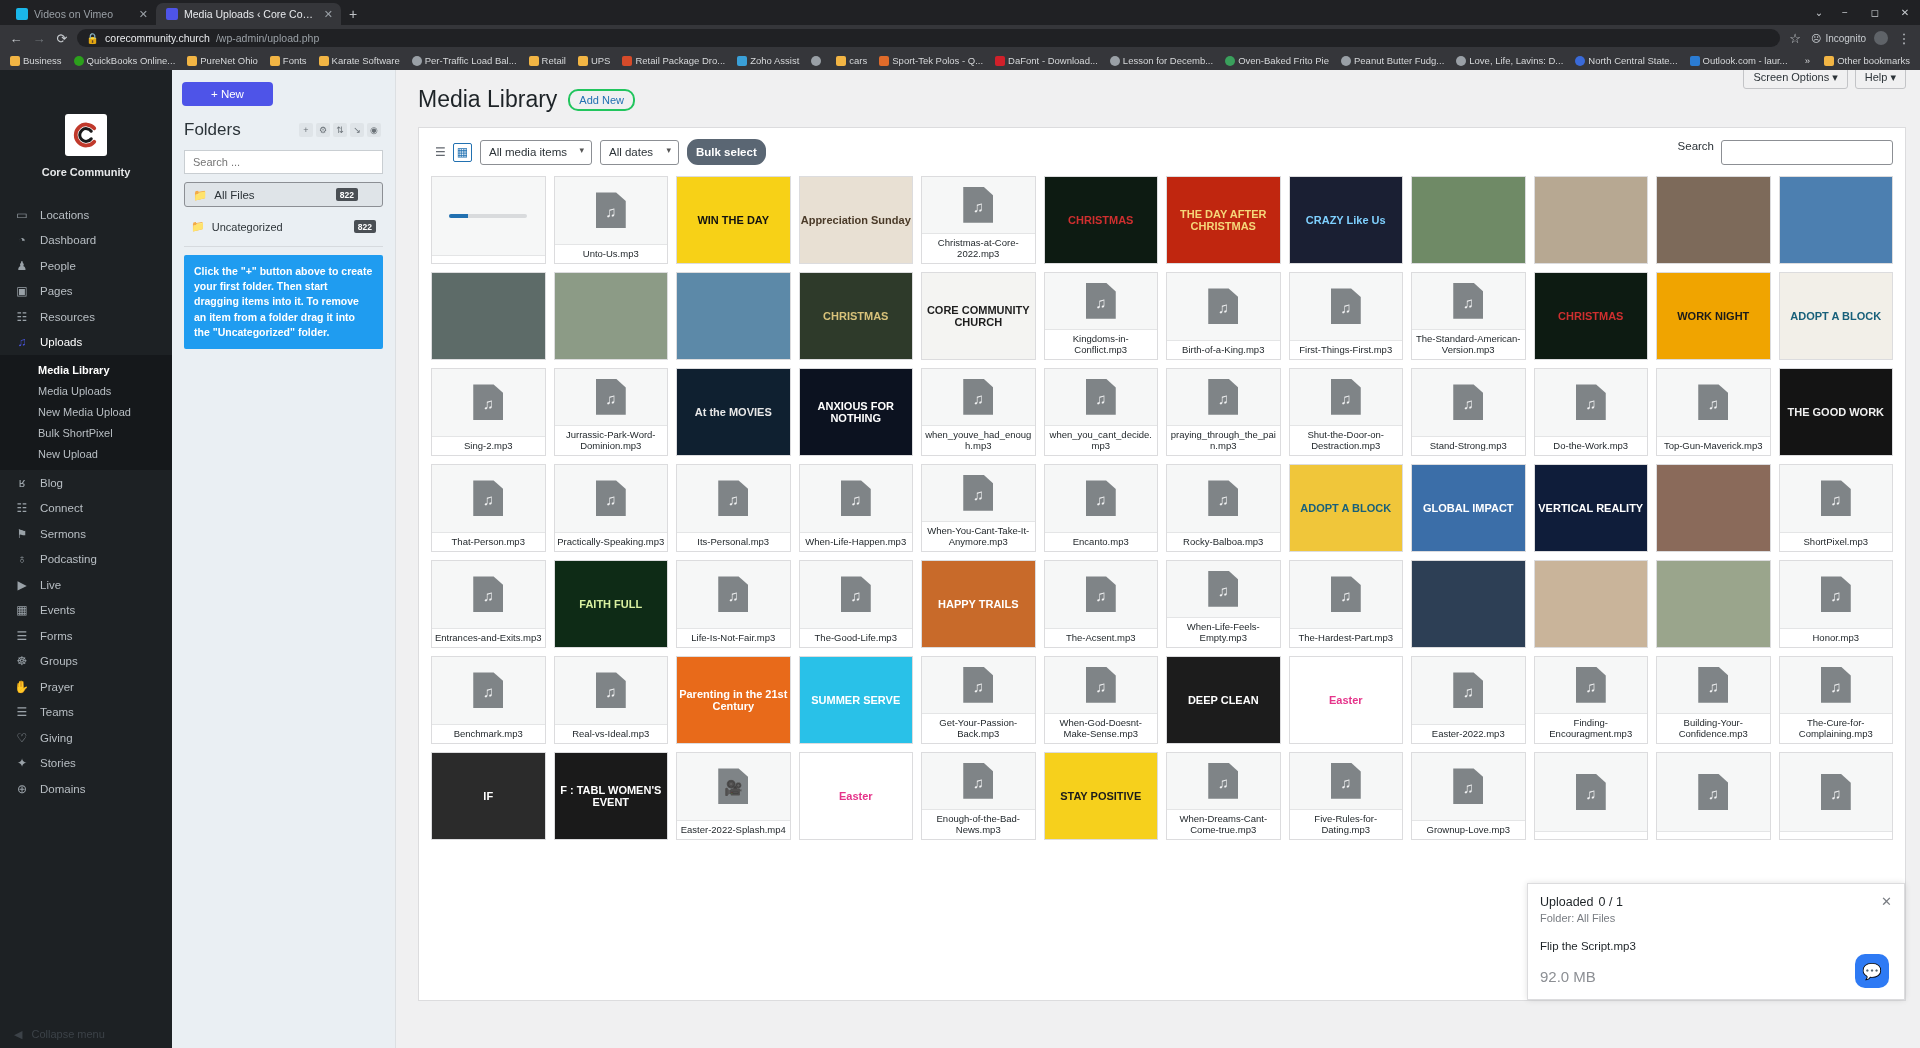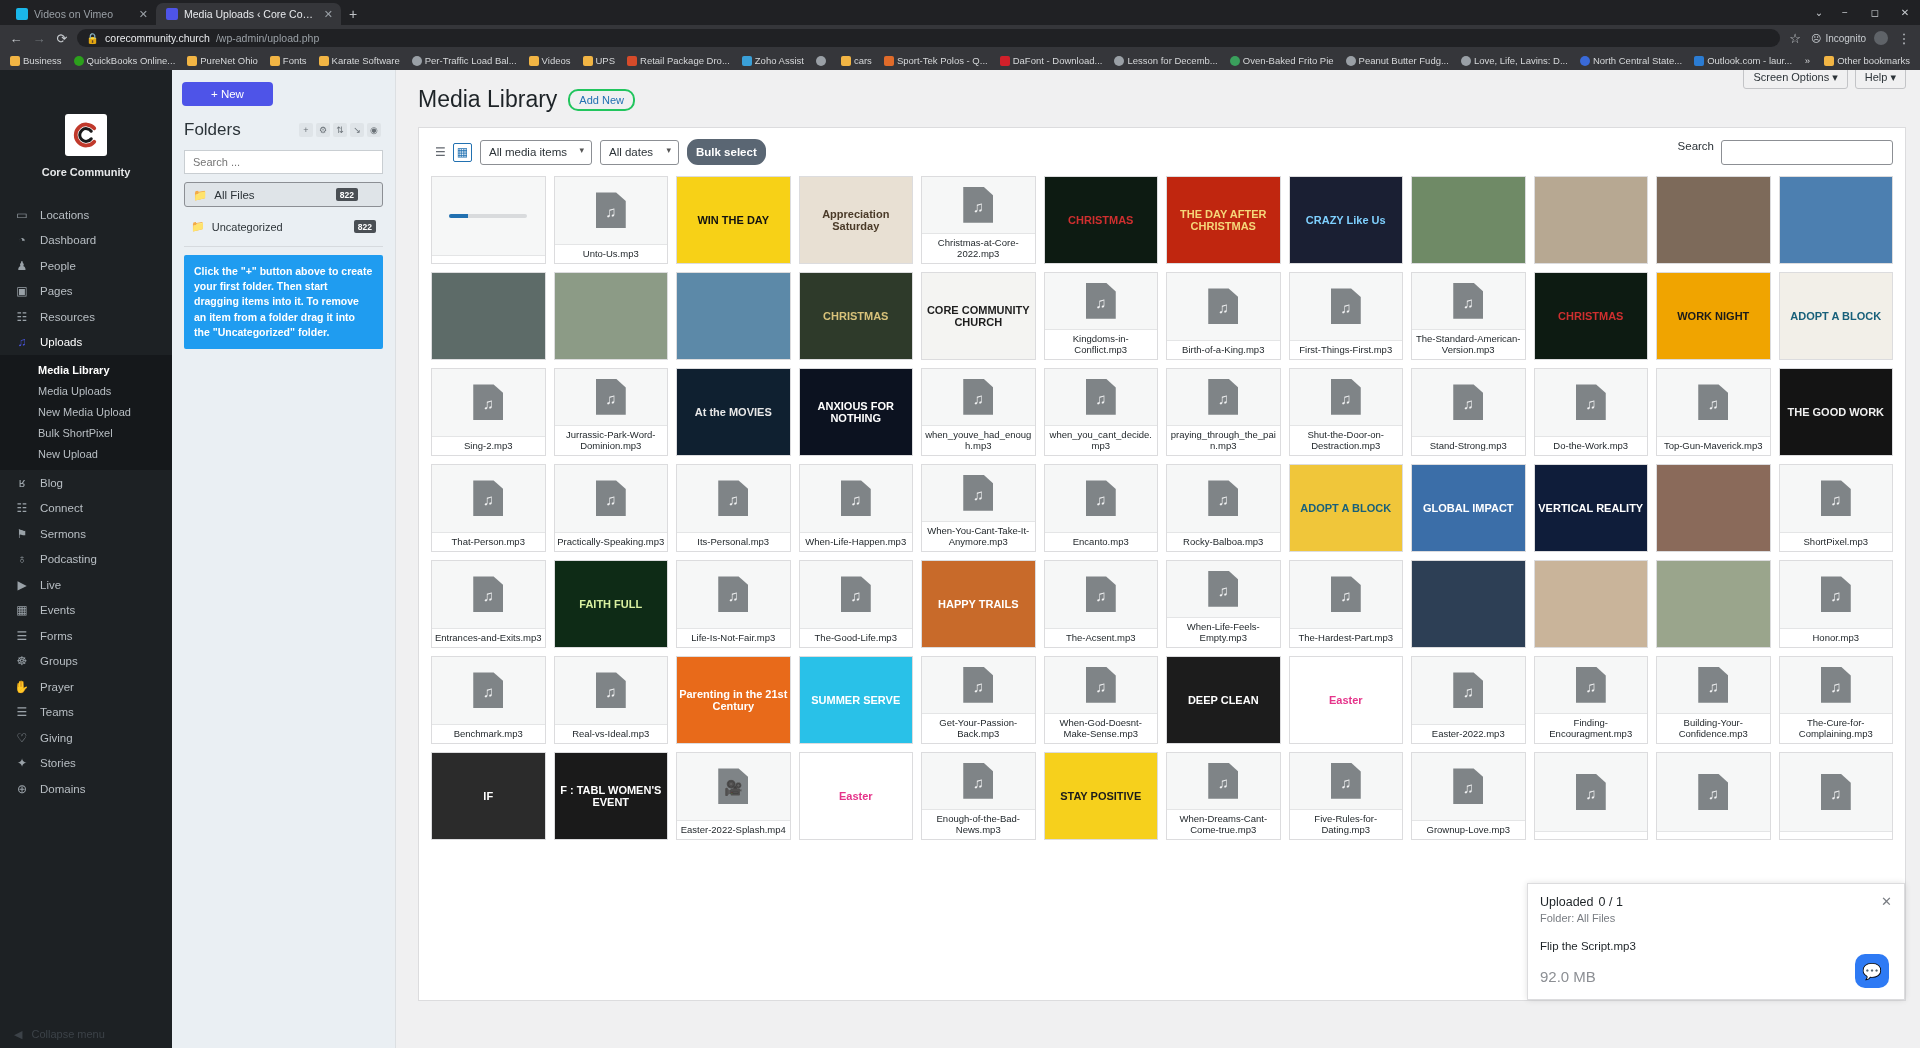--- a/index.html
+++ b/index.html
@@ -209,21 +209,21 @@
     <div class="bm">
         <span class="bmico" style="background:#f2b544"></span>
         <span>Karate Software</span>
       </div>
     <div class="bm">
         <span class="bmico" style="background:#9aa0a6;border-radius:50%"></span>
         <span>Per-Traffic Load Bal...</span>
       </div>
     <div class="bm">
         <span class="bmico" style="background:#f2b544"></span>
-        <span>Videos</span>
+        <span>Retail</span>
       </div>
     <div class="bm">
         <span class="bmico" style="background:#f2b544"></span>
         <span>UPS</span>
       </div>
     <div class="bm">
         <span class="bmico" style="background:#d64b2a"></span>
         <span>Retail Package Dro...</span>
       </div>
     <div class="bm">
@@ -466,21 +466,21 @@
           </div>
           <div class="cell full">
             <div class="thumb">
               <div class="imgthumb" style="background: rgb(247, 209, 23); color: rgb(17, 17, 17);">WIN
 THE
 DAY</div>
             </div>
           </div>
           <div class="cell full">
             <div class="thumb">
-              <div class="imgthumb" style="background: rgb(232, 224, 211); color: rgb(74, 58, 40);">Appreciation Saturday</div>
+              <div class="imgthumb" style="background: rgb(232, 224, 211); color: rgb(74, 58, 40);">Appreciation Sunday</div>
             </div>
           </div>
           <div class="cell">
             <div class="thumb">
               <div class="fileicon">
                 <span class="sheet"></span>
                 <span class="glyph">♫</span>
               </div>
             </div>
             <div class="cap">Christmas-at-Core-2022.mp3</div>

